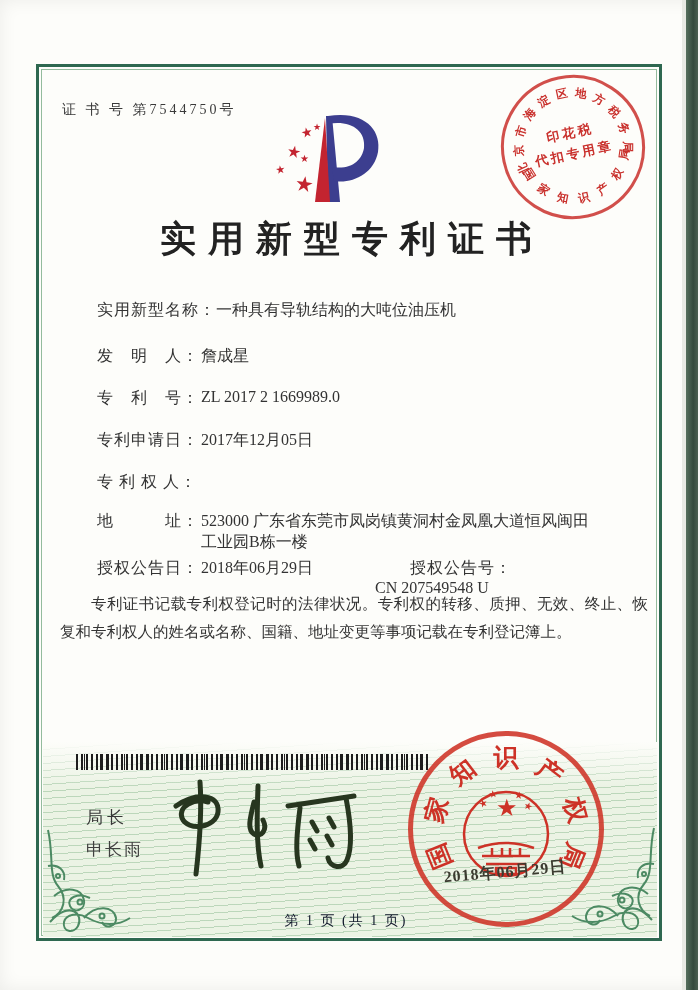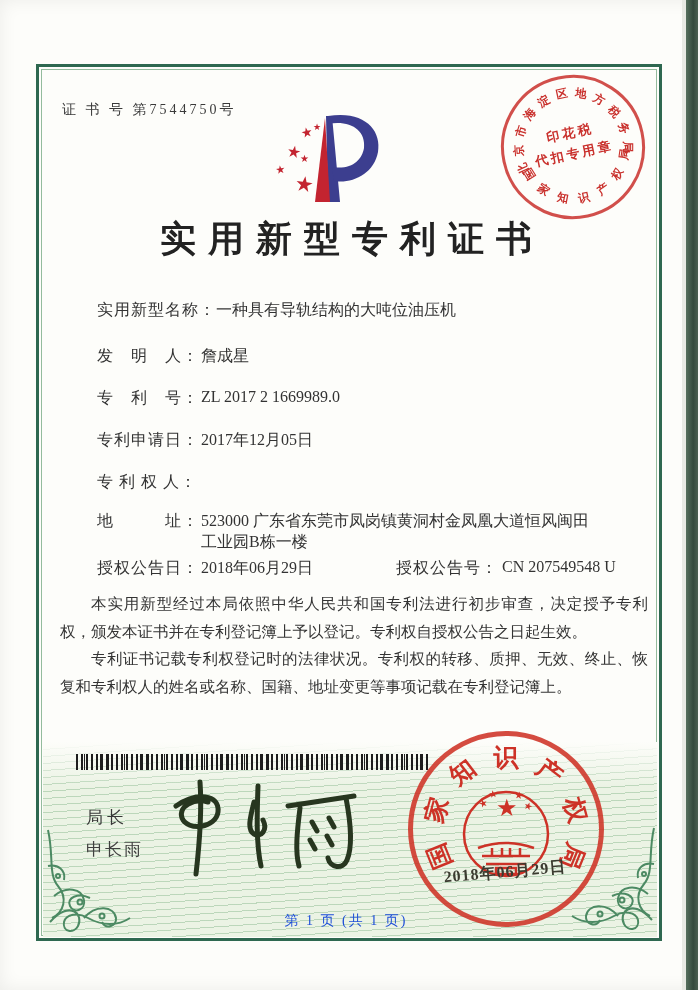--- a/index.html
+++ b/index.html
@@ -15,21 +15,21 @@
   .frame-inner{position:absolute;inset:2px;border:1px solid #93bb9d;}
   .abs{position:absolute;}
   .cert-no{left:62px;top:101px;font-size:14px;color:#3a3a3a;letter-spacing:3px;}
   .title{left:36px;top:215px;width:620px;text-align:center;font-size:36px;font-weight:600;
          color:#222;letter-spacing:12px;padding-left:12px;box-sizing:border-box;}
   
   .row{position:absolute;left:62px;width:560px;font-size:16px;color:#333;display:flex;z-index:2;}
   .row .lbl{min-width:104px;white-space:pre;letter-spacing:1px;margin-left:35px;}
   .row .val{white-space:pre;}
   .val2{display:block;}
-  .pair2{position:absolute;left:299px;top:0;display:flex;}
+  .pair2{position:absolute;left:313px;top:0;display:flex;flex-direction:column;}
   .paras{left:60px;top:590px;width:588px;font-size:15.5px;line-height:27.5px;color:#343434;
          text-align:justify;z-index:2;}
   .paras p{margin:0;text-indent:2em;}
   
   .band{left:43px;top:742px;width:614px;height:195px;z-index:0;
         background:
           linear-gradient(#fdfdfa,rgba(253,253,250,0) 45px),
           repeating-linear-gradient(176deg,rgba(110,168,118,.38) 0 1px,rgba(110,168,118,0) 1px 7px),
           #ebf3e4;}
   .barcode{left:76px;top:754px;width:352px;height:16px;z-index:2;
@@ -42,21 +42,21 @@
   
   .seal{left:408px;top:731px;width:186px;height:186px;border:5px solid rgba(206,50,38,.88);
         border-radius:50%;z-index:3;color:#cd3227;}
   .seal .arc-ch{font-weight:700;font-size:25px;}
   .tax-stamp{left:501px;top:75px;width:138px;height:138px;border:3px solid rgba(201,48,44,.85);
         border-radius:50%;transform:rotate(-12deg);z-index:3;color:#c9302c;}
   .tax-stamp .arc-ch{font-weight:700;font-size:11.5px;}
   .tax-line{position:absolute;width:100%;text-align:center;font-weight:700;letter-spacing:3px;font-size:13px;}
   .issue-date{left:403px;top:862px;width:204px;text-align:center;font-size:16px;color:#3b3b30;
         letter-spacing:1px;transform:rotate(-5deg);z-index:4;font-weight:600;}
-  .footer{left:36px;top:912px;width:620px;text-align:center;font-size:14px;color:#1d4ed8;
+  .footer{left:36px;top:912px;width:620px;text-align:center;font-size:14px;color:#0f172a;
         letter-spacing:2px;z-index:2;}
   .ornament{z-index:1;}
   .logo{left:268px;top:110px;z-index:2;}
 </style>
 </head>
 <body>
 
 <div class="page">
 
   <div class="frame">
@@ -164,21 +164,20 @@
   <div class="row" style="top:558px;">
     <span class="lbl">授权公告日：</span>
     <span class="val">2018年06月29日</span>
     <span class="pair2">
       <span class="lbl" style="min-width:0;margin-right:4px;">授权公告号：</span>
       <span class="val">CN 207549548 U</span>
     </span>
   </div>
 
   <div class="abs paras">
-    <p>本实用新型经过本局依照中华人民共和国专利法进行初步审查，决定授予专利权，颁发本证书并在专利登记簿上予以登记。专利权自授权公告之日起生效。</p>
     <p>专利证书记载专利权登记时的法律状况。专利权的转移、质押、无效、终止、恢复和专利权人的姓名或名称、国籍、地址变更等事项记载在专利登记簿上。</p>
   </div>
 
   <div class="abs barcode"></div>
 
   <div class="abs commissioner">局长</div>
   <div class="abs commissioner2">申长雨</div>
 
   <svg class="abs sig" width="200" height="104" viewBox="0 0 200 104">
     <g fill="none" stroke="#27361f" stroke-width="5" stroke-linecap="round" stroke-linejoin="round">

